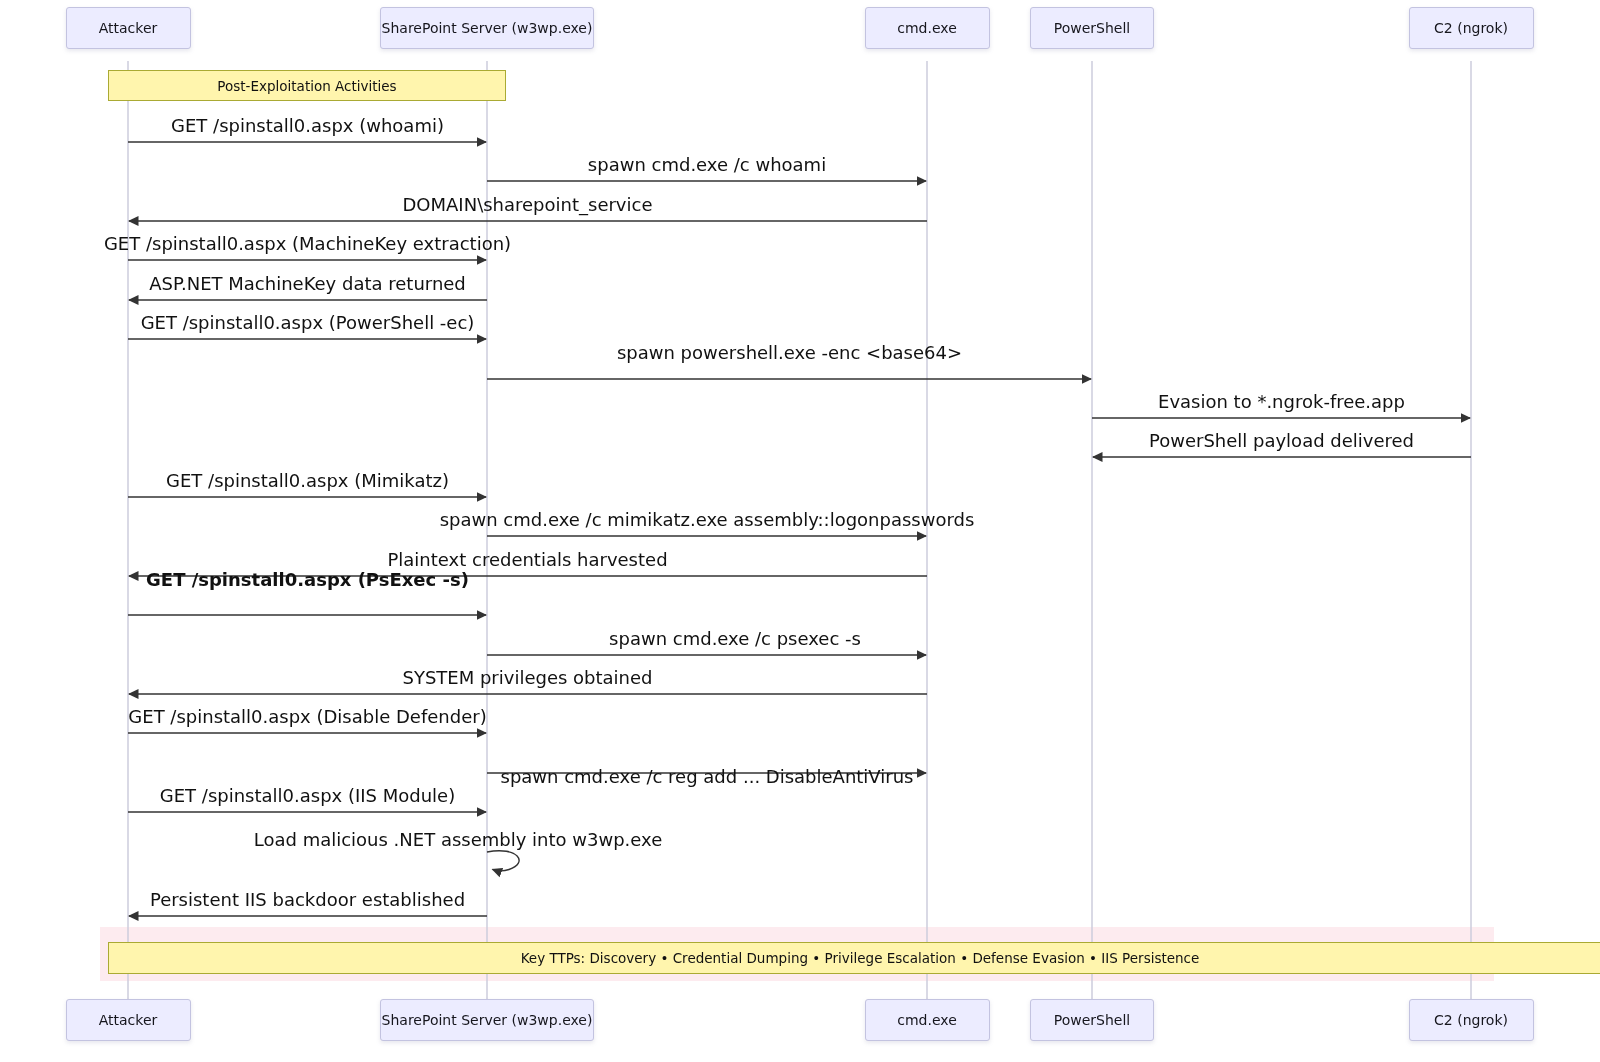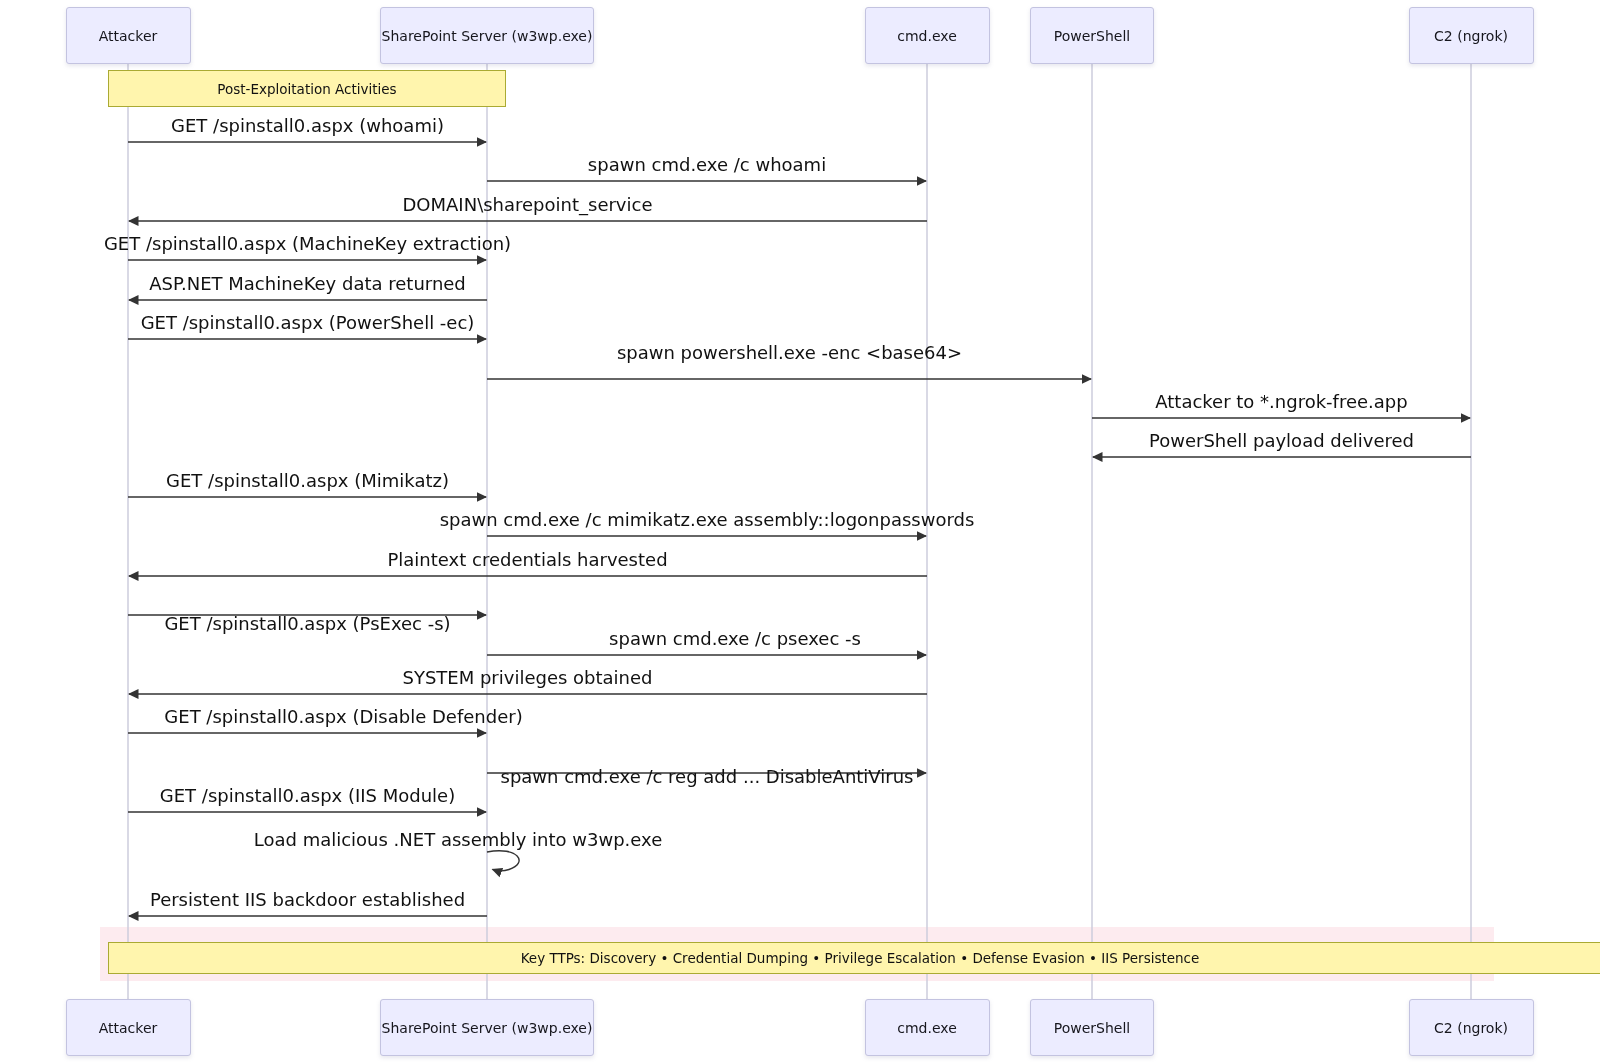--- a/index.html
+++ b/index.html
@@ -7,36 +7,36 @@
     position:relative;width:1600px;height:1062px;background:#ffffff;overflow:hidden;
     font-family:"DejaVu Sans","Liberation Sans",sans-serif;color:#1a1a1a;
     --actor-fill:#ECECFF;--actor-border:#c3c3e0;--note-fill:#FFF5AD;--note-border:#AAAA33;
     --band:#FDEBEF;--arrow:#333333;--lifeline:#ccccdd;
   }
   .band{position:absolute;left:100px;top:927px;width:1394px;height:54px;background:var(--band);}
   svg.layer{position:absolute;left:0;top:0;}
   .lifeline{stroke:var(--lifeline);stroke-width:1.5;}
   .arrow{stroke:var(--arrow);stroke-width:1.4;fill:none;}
   .actor-box{
-    position:absolute;height:57px;background:var(--actor-fill);
+    position:absolute;height:42px;background:var(--actor-fill);
     border:1px solid var(--actor-border);border-radius:3px;
     display:flex;align-items:center;justify-content:center;
     font-size:14px;color:#16161d;box-shadow:0 2px 4px rgba(120,120,160,0.18);
     white-space:nowrap;box-sizing:border-box;
   }
   .msg-label{
     position:absolute;transform:translateX(-50%);white-space:nowrap;
     font-size:18px;line-height:18px;color:#111111;
   }
   .note{
     position:absolute;background:var(--note-fill);border:1.5px solid var(--note-border);
     display:flex;align-items:center;justify-content:center;
     font-size:13.5px;color:#111111;box-sizing:border-box;white-space:nowrap;
   }
-  .top-note{left:108px;top:70px;width:398px;height:37px;}
+  .top-note{left:108px;top:70px;width:398px;height:31px;}
   .key-note{left:108px;top:942px;width:1504px;height:32px;}
 </style>
 </head>
 <body>
 
 <div class="canvas" style="--actor-fill: #ECECFF; --actor-border: #c3c3e0; --note-fill: #FFF5AD; --note-border: #AAAA33; --band: #FDEBEF; --arrow: #333333; --lifeline: #ccccdd;">
   <div class="band"></div>
 
   <svg class="layer" id="svg-layer" width="1600" height="1062" viewBox="0 0 1600 1062">
     <line x1="1471" y1="61" x2="1471" y2="999" class="lifeline"></line>
@@ -72,29 +72,29 @@
     </svg>
 
   <div id="labels">
       <div class="msg-label" style="left: 307.5px; top: 117px;">GET /spinstall0.aspx (whoami)</div>
       <div class="msg-label" style="left: 707px; top: 156px;">spawn cmd.exe /c whoami</div>
       <div class="msg-label" style="left: 527.5px; top: 196px;">DOMAIN\sharepoint_service</div>
       <div class="msg-label" style="left: 307.5px; top: 235px;">GET /spinstall0.aspx (MachineKey extraction)</div>
       <div class="msg-label" style="left: 307.5px; top: 275px; text-align: center;">ASP.NET MachineKey data returned</div>
       <div class="msg-label" style="left: 307.5px; top: 314px;">GET /spinstall0.aspx (PowerShell -ec)</div>
       <div class="msg-label" style="left: 789.5px; top: 344px;">spawn powershell.exe -enc &lt;base64&gt;</div>
-      <div class="msg-label" style="left: 1281.5px; top: 393px;">Attacker to *.ngrok-free.app</div>
+      <div class="msg-label" style="left: 1281.5px; top: 393px;">Evasion to *.ngrok-free.app</div>
       <div class="msg-label" style="left: 1281.5px; top: 432px;">PowerShell payload delivered</div>
       <div class="msg-label" style="left: 307.5px; top: 472px;">GET /spinstall0.aspx (Mimikatz)</div>
       <div class="msg-label" style="left: 707px; top: 511px;">spawn cmd.exe /c mimikatz.exe assembly::logonpasswords</div>
       <div class="msg-label" style="left: 527.5px; top: 551px;">Plaintext credentials harvested</div>
-      <div class="msg-label" style="left: 307.5px; top: 615px;">GET /spinstall0.aspx (PsExec -s)</div>
+      <div class="msg-label" style="left: 307.5px; top: 571px; font-weight: bold;">GET /spinstall0.aspx (PsExec -s)</div>
       <div class="msg-label" style="left: 707px; top: 630px; margin-left: 28px;">spawn cmd.exe /c psexec -s</div>
       <div class="msg-label" style="left: 527.5px; top: 669px;">SYSTEM privileges obtained</div>
-      <div class="msg-label" style="left: 307.5px; top: 708px; margin-left: 36px;">GET /spinstall0.aspx (Disable Defender)</div>
+      <div class="msg-label" style="left: 307.5px; top: 708px;">GET /spinstall0.aspx (Disable Defender)</div>
       <div class="msg-label" style="left: 707px; top: 748px; margin-top: 20px;">spawn cmd.exe /c reg add ... DisableAntiVirus</div>
       <div class="msg-label" style="left: 307.5px; top: 787px;">GET /spinstall0.aspx (IIS Module)</div>
       <div class="msg-label" style="left: 458px; top: 831px;">Load malicious .NET assembly into w3wp.exe</div>
       <div class="msg-label" style="left: 307.5px; top: 891px;">Persistent IIS backdoor established</div>
     </div>
 
   <div class="note top-note">Post-Exploitation Activities</div>
   <div class="note key-note">Key TTPs: Discovery • Credential Dumping • Privilege Escalation • Defense Evasion • IIS Persistence</div>
 
   <div id="actors">

